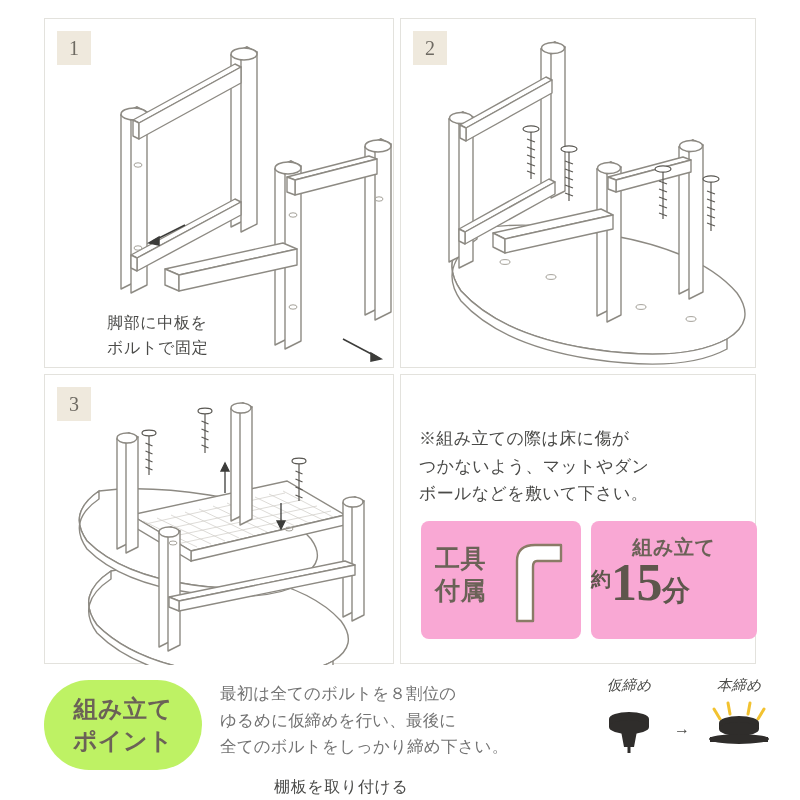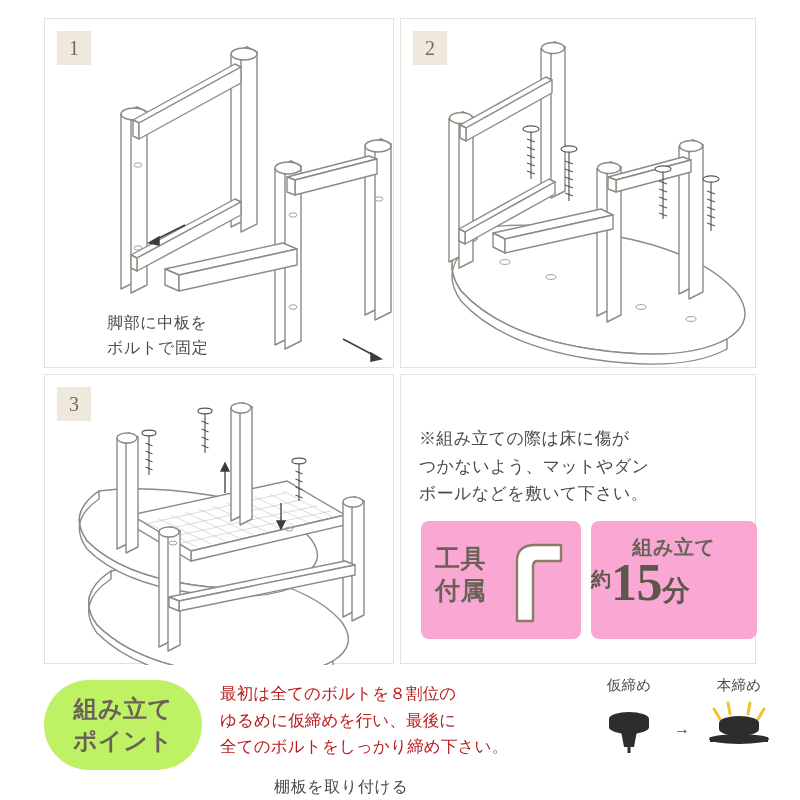--- a/index.html
+++ b/index.html
@@ -167,29 +167,30 @@
     font-family: "Liberation Serif", serif;
   }
   #point-text {
     position: absolute;
     left: 176px;
     top: 8px;
     width: 340px;
     font-size: 16.5px;
     line-height: 1.62;
     letter-spacing: 0.01em;
-    color: #b91c1c;
+    color: #737373;
     white-space: pre-line;
   }
 
   .bolt-group {
     position: absolute;
     top: 4px;
     width: 110px;
     text-align: center;
+    font-style: italic;
   }
   #bolt-loose { left: 530px; }
   #bolt-tight { left: 640px; }
   .bolt-label {
     font-size: 14.5px;
     color: #4a4a48;
     letter-spacing: 0.02em;
   }
   .bolt-art {
     position: relative;

